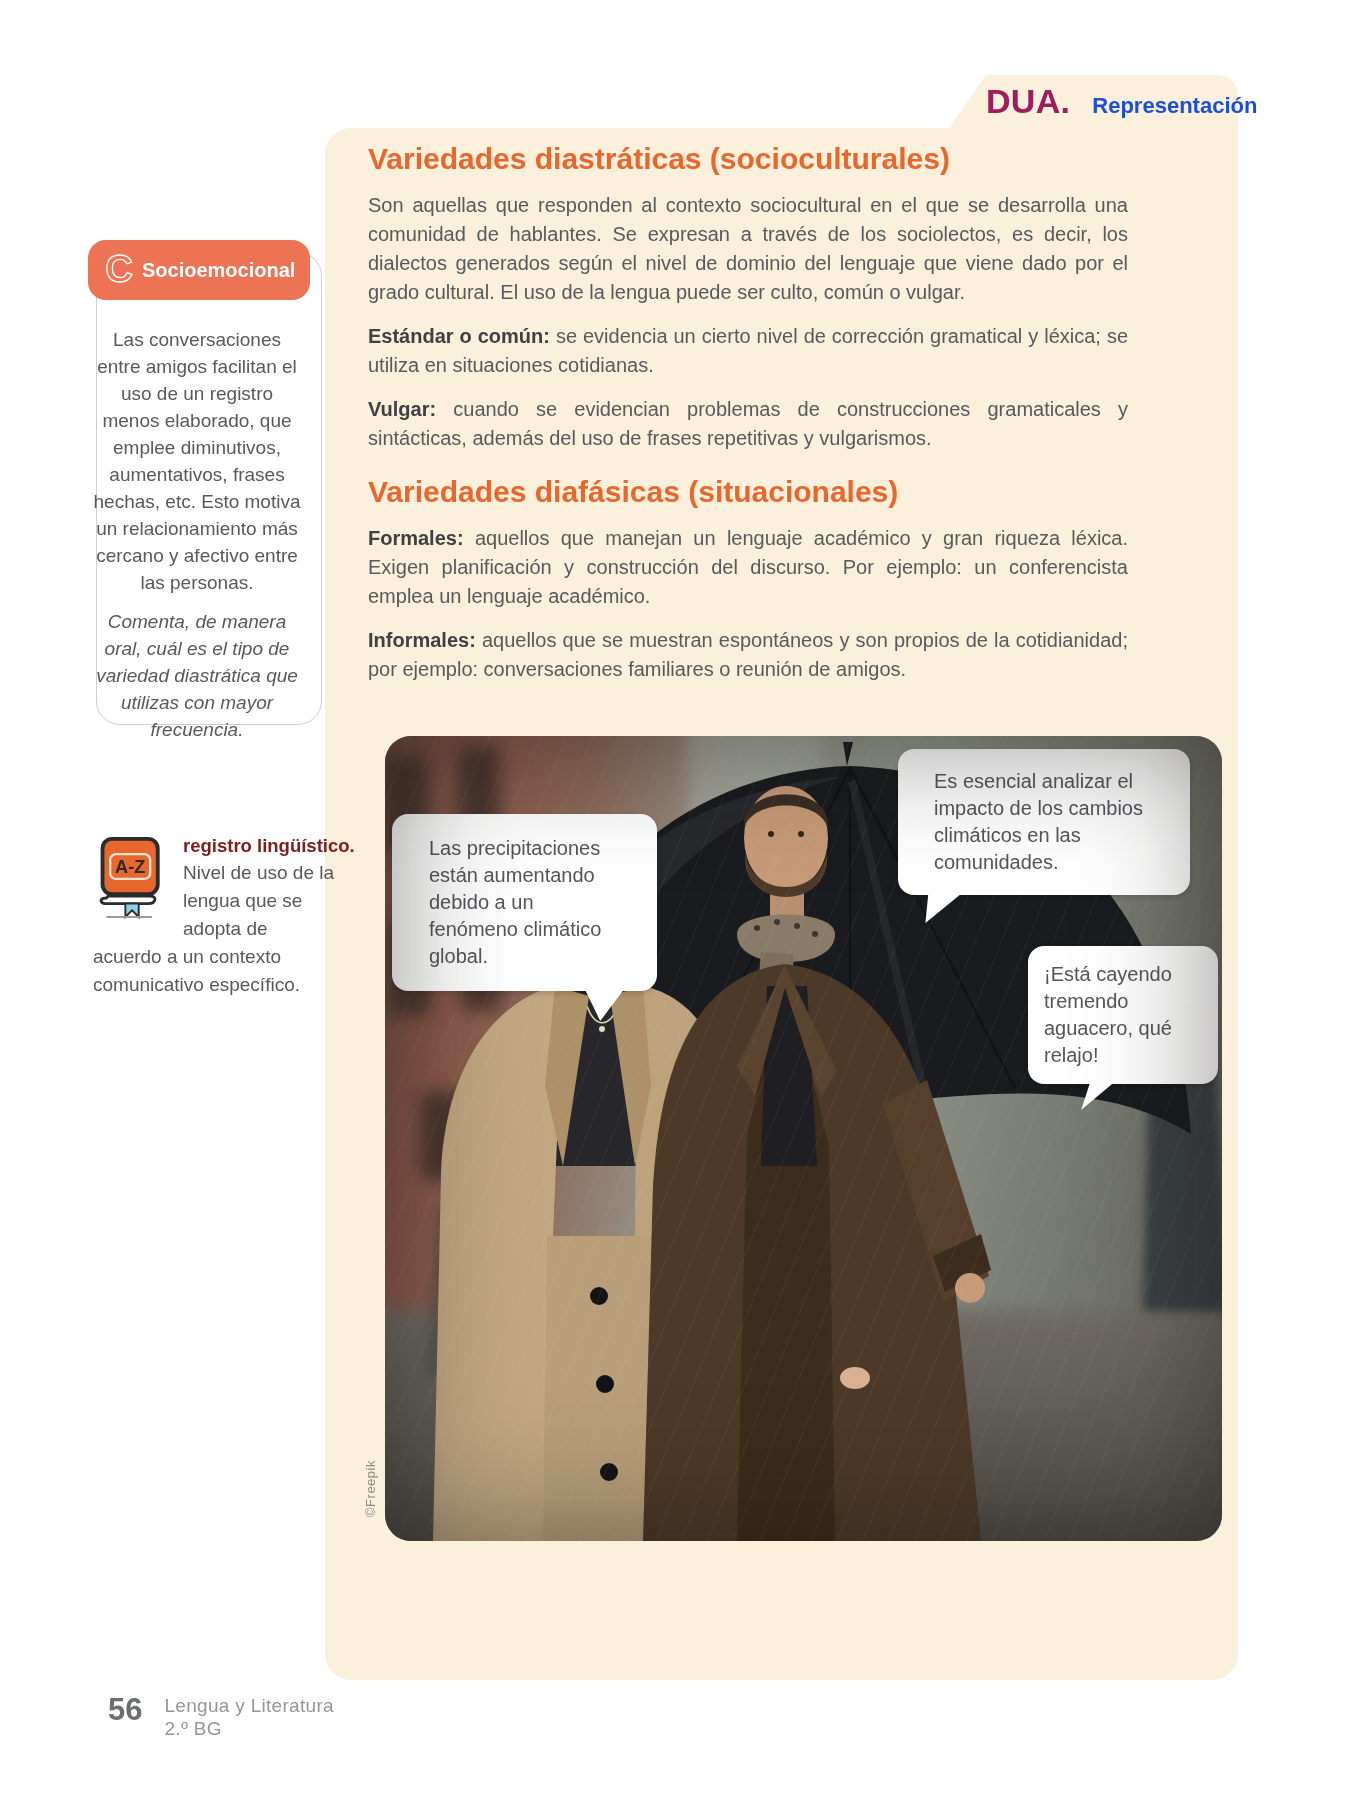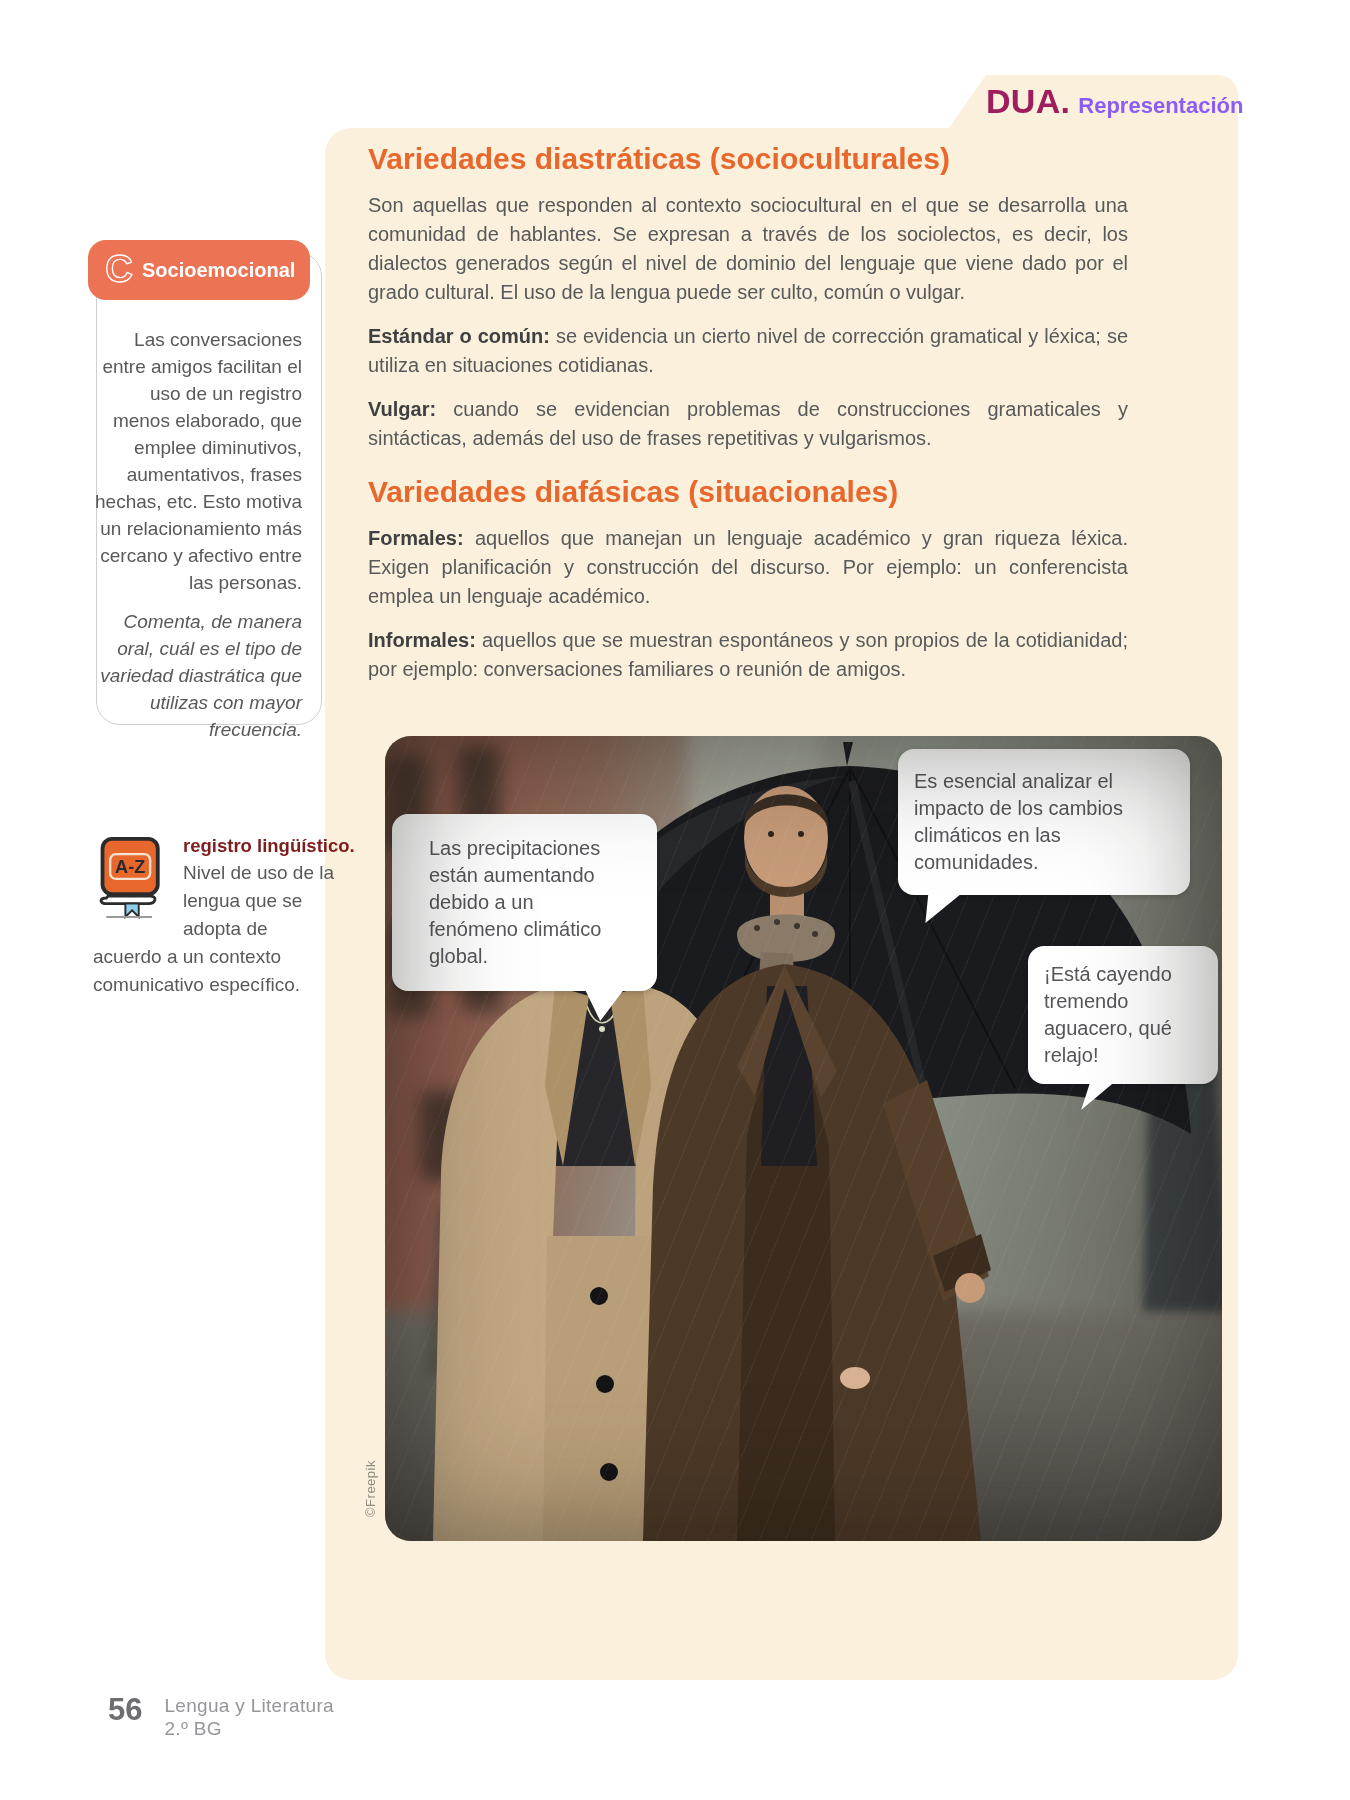--- a/index.html
+++ b/index.html
@@ -5,21 +5,21 @@
   html,body{margin:0;padding:0;background:#fff;}
   .page{position:relative;width:1350px;height:1800px;background:#fff;overflow:hidden;
         font-family:"Liberation Sans",sans-serif;color:#58595B;}
 
   
   .dua-tab{position:absolute;left:986px;top:75px;width:252px;height:53px;background:#FAF0DC;
            border-radius:0 20px 0 0;text-align:right;line-height:53px;padding-right:20px;box-sizing:border-box;}
   .dua-diag{position:absolute;left:-37px;top:0;width:0;height:0;
             border-bottom:53px solid #FAF0DC;border-left:37px solid transparent;}
   .dua-main{font-size:34px;font-weight:bold;color:#9E1D5C;letter-spacing:.3px;}
-  .dua-sub{font-size:22px;font-weight:bold;color:#8b5cf6;margin-left:8px;}
+  .dua-sub{font-size:22px;font-weight:bold;color:#1d4ed8;margin-left:22px;}
 
   
   .panel{position:absolute;left:325px;top:128px;width:913px;height:1552px;background:#FAF0DC;
          border-radius:26px;border-top-right-radius:0;}
   .text-col{padding:14px 0 0 43px;width:760px;}
   .sec-heading{color:#E8672C;font-size:30px;font-weight:bold;margin:22px 0 6px;}
   .sec-heading.first{margin-top:0;}
   .body-p{font-size:20px;line-height:29px;margin:15px 0;text-align:justify;hyphens:auto;}
   .term{color:#3F4042;font-weight:bold;}
   .orange-inline{color:#E8672C;font-weight:bold;}
@@ -35,40 +35,40 @@
   .photo-bg .band{position:absolute;left:37%;width:15%;top:0;height:68%;
     background:linear-gradient(#a9aea3,#8b8e84);opacity:.7;}
   .photo-bg .street{position:absolute;left:0;right:0;bottom:0;height:30%;
     background:linear-gradient(#6f6b63,#4b4944);}
   .photo-art{position:absolute;inset:0;width:837px;height:805px;}
   .rain{position:absolute;inset:0;opacity:.45;
     background:repeating-linear-gradient(112deg,rgba(255,255,255,.12) 0 1px,transparent 1px 24px);}
   .bubble{position:absolute;background:#fff;border-radius:16px;color:#55565A;
           font-size:20px;line-height:27px;box-shadow:0 2px 6px rgba(0,0,0,.18);}
   .b1{left:7px;top:78px;width:265px;padding:21px 37px;box-sizing:border-box;}
-  .b2{left:513px;top:13px;width:292px;padding:19px 16px;box-sizing:border-box;}
+  .b2{left:513px;top:13px;width:292px;padding:19px 36px;box-sizing:border-box;}
   .b3{left:643px;top:210px;width:190px;padding:15px 16px;box-sizing:border-box;}
   .tail{position:absolute;width:0;height:0;}
   .t1{left:196px;bottom:-30px;border-top:34px solid #fff;border-left:8px solid transparent;
       border-right:34px solid transparent;transform:skewX(14deg);}
   .t2{left:26px;bottom:-28px;border-top:32px solid #fff;border-left:6px solid transparent;
       border-right:30px solid transparent;transform:skewX(-16deg);}
   .t3{left:58px;bottom:-26px;border-top:30px solid #fff;border-right:26px solid transparent;
       transform:skewX(-18deg);}
   .credit{position:absolute;left:-70px;bottom:45px;width:110px;transform:rotate(-90deg);
           font-size:13px;color:#8f8b82;text-align:center;letter-spacing:.5px;}
 
   
   .bracket{position:absolute;left:96px;top:252px;width:224px;height:471px;
            border:1.5px solid #cfcfcd;border-radius:24px;background:transparent;}
   .pill{position:absolute;left:88px;top:240px;width:222px;height:60px;background:#ED7355;
         border-radius:18px;display:flex;align-items:center;}
   .c-icon{margin-left:8px;flex:0 0 auto;}
   .pill-label{flex:1;text-align:center;color:#fff;font-size:20px;font-weight:bold;margin-right:18px;}
-  .side-text{position:absolute;left:92px;top:326px;width:210px;text-align:right;}
+  .side-text{position:absolute;left:92px;top:326px;width:210px;text-align:center;}
   .side-body{font-size:19px;line-height:27px;margin:0;color:#58595B;}
   .side-prompt{font-size:19px;line-height:27px;margin:12px 0 0;font-style:italic;color:#58595B;}
 
   .glossary{position:absolute;left:93px;top:833px;width:245px;font-size:19px;line-height:28px;color:#58595B;}
   .az-icon{float:left;width:80px;height:84px;margin:2px 10px 0 0;}
   .gloss-term{display:block;color:#7f1d1d;font-weight:bold;font-size:18.5px;white-space:nowrap;line-height:26px;}
   .gloss-def{display:block;}
 
   
   .footer{position:absolute;left:88px;top:1694px;display:flex;gap:22px;align-items:flex-start;}

